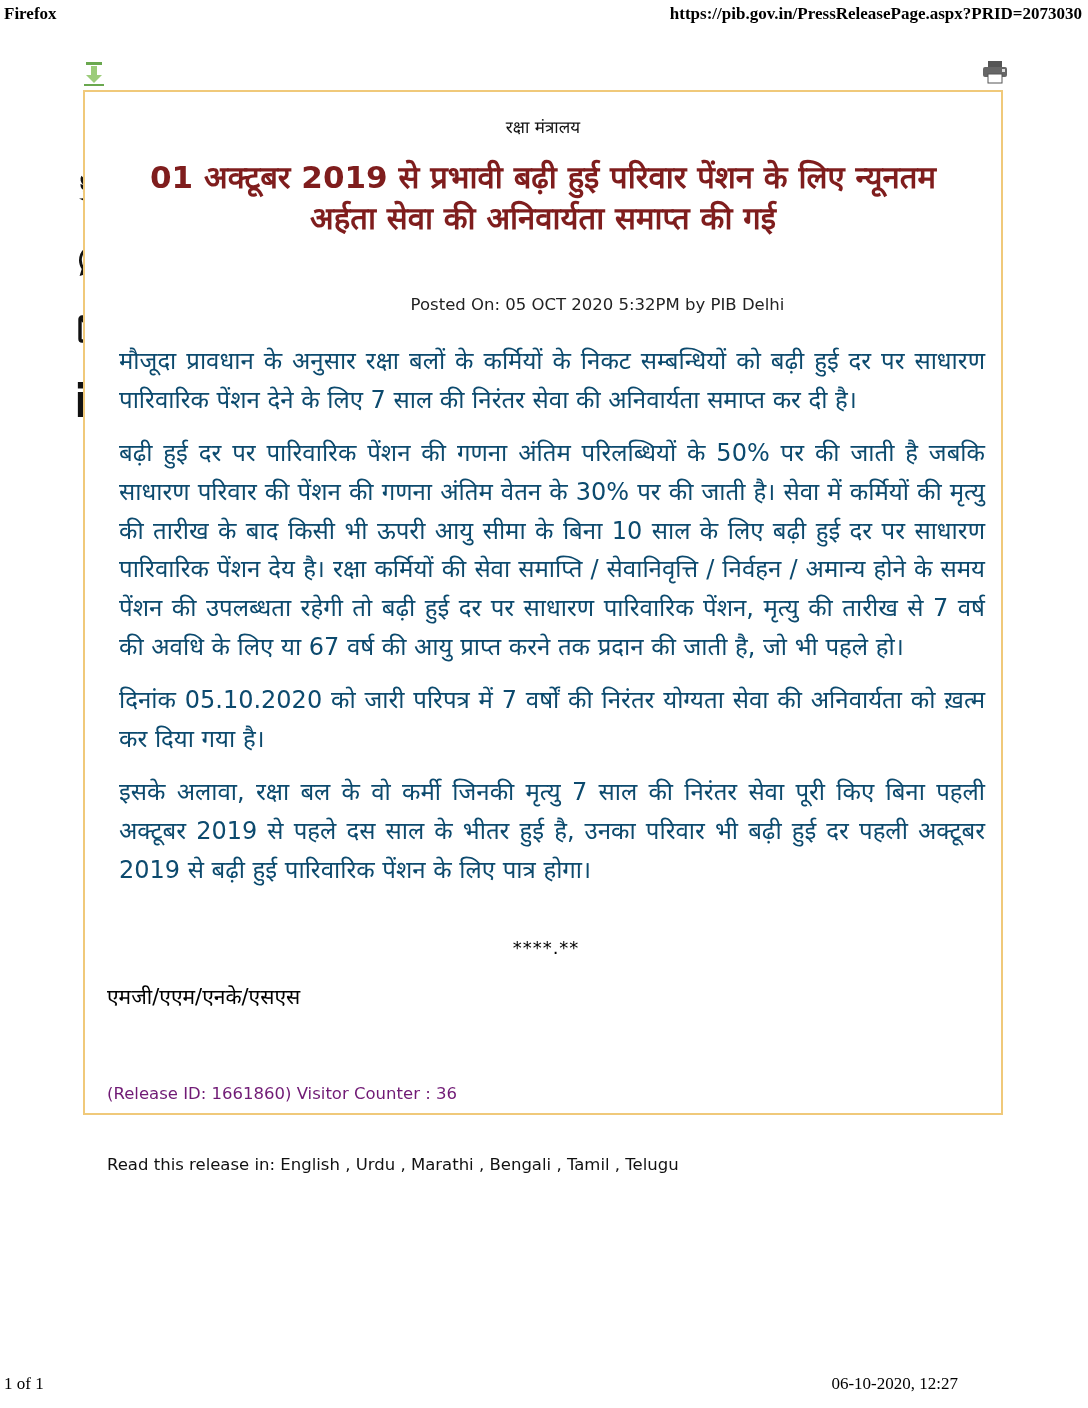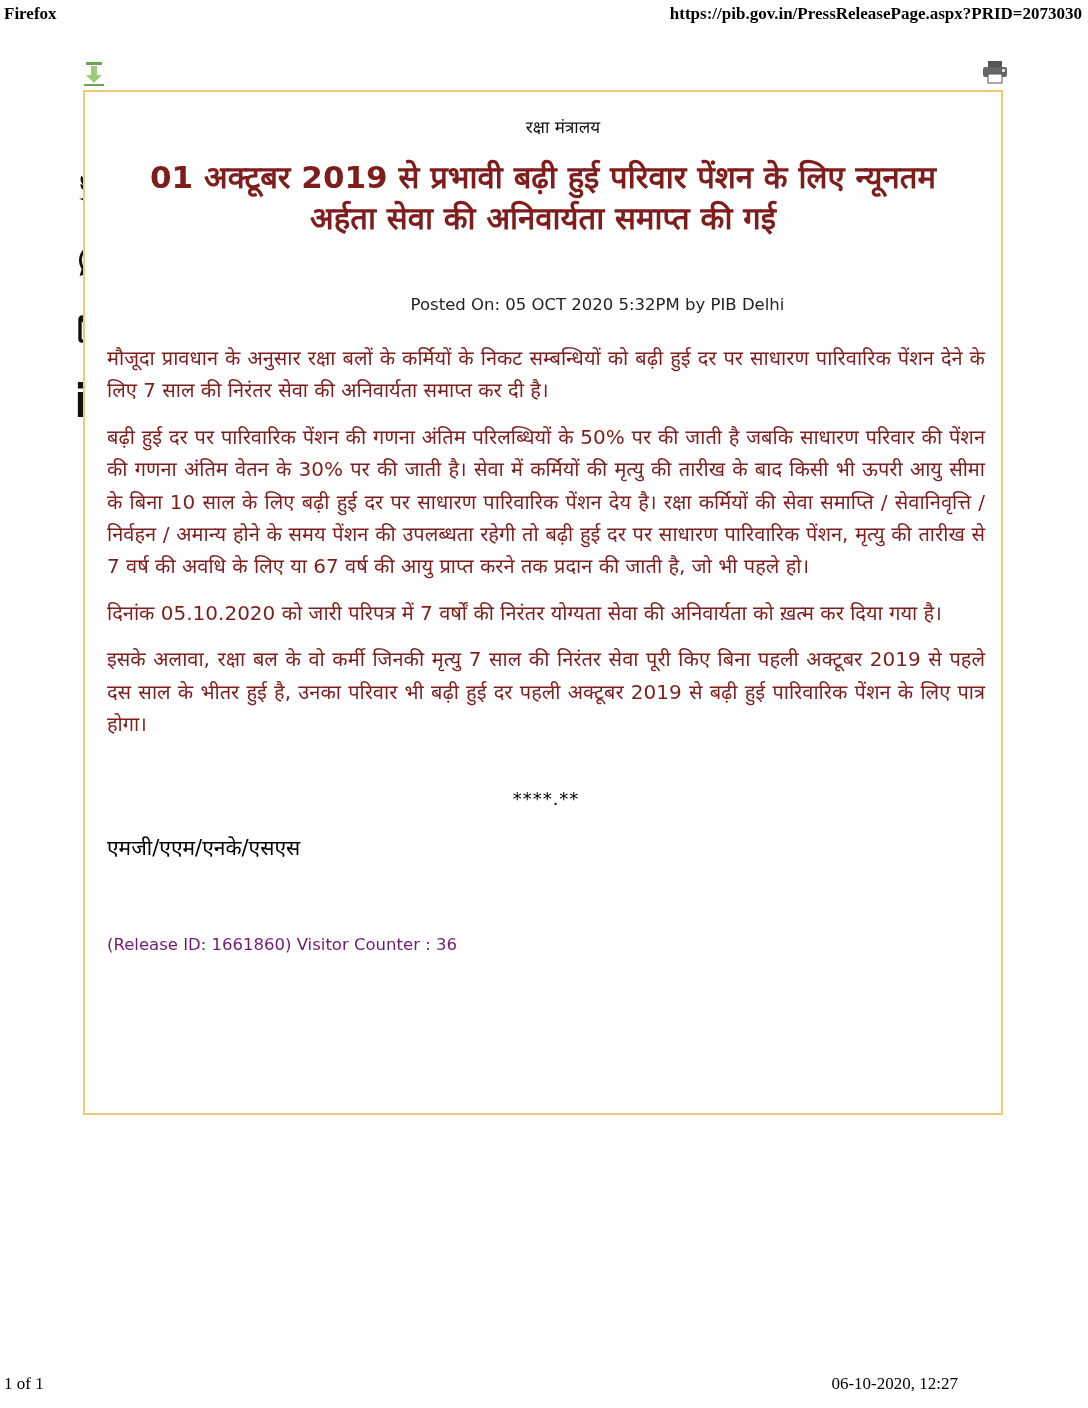--- a/index.html
+++ b/index.html
@@ -124,21 +124,20 @@
   }
   .ministry {
     position: absolute;
     top: 23px;
     left: 0;
     width: 916px;
     text-align: center;
     font-family: "DejaVu Sans", sans-serif;
     font-size: 17px;
     color: #111;
-    padding-left: 20px;
   }
   .headline {
     position: absolute;
     top: 44px;
     left: 28px;
     width: 860px;
     text-align: center;
     font-family: "DejaVu Sans", sans-serif;
     font-weight: bold;
     font-size: 31px;
@@ -157,25 +156,25 @@
   }
 
   .body-wrap {
     position: absolute;
     top: 250px;
     left: 22px;
     width: 878px;
   }
   .para {
     font-family: "DejaVu Sans", sans-serif;
-    font-size: 20px;
+    font-size: 24px;
     line-height: 1.62;
     text-align: justify;
-    color: #7f1d1d;
-    margin: 0 0 14px 0;
+    color: #0c4a6e;
+    margin: 0 0 14px 12px;
   }
   .stars {
     font-family: "DejaVu Sans", sans-serif;
     font-size: 18px;
     text-align: center;
     margin: 48px 0 0 0;
     letter-spacing: 1px;
   }
   .initials {
     font-family: "DejaVu Sans", sans-serif;
@@ -262,20 +261,34 @@
       <p class="para">बढ़ी हुई दर पर पारिवारिक पेंशन की गणना अंतिम परिलब्धियों के 50% पर की जाती है जबकि साधारण परिवार की पेंशन की गणना अंतिम वेतन के 30% पर की जाती है। सेवा में कर्मियों की मृत्यु की तारीख के बाद किसी भी ऊपरी आयु सीमा के बिना 10 साल के लिए बढ़ी हुई दर पर साधारण पारिवारिक पेंशन देय है। रक्षा कर्मियों की सेवा समाप्ति / सेवानिवृत्ति / निर्वहन / अमान्य होने के समय पेंशन की उपलब्धता रहेगी तो बढ़ी हुई दर पर साधारण पारिवारिक पेंशन, मृत्यु की तारीख से 7 वर्ष की अवधि के लिए या 67 वर्ष की आयु प्राप्त करने तक प्रदान की जाती है, जो भी पहले हो।</p>
       <p class="para">दिनांक 05.10.2020 को जारी परिपत्र में 7 वर्षों की निरंतर योग्यता सेवा की अनिवार्यता को ख़त्म कर दिया गया है।</p>
       <p class="para">इसके अलावा, रक्षा बल के वो कर्मी जिनकी मृत्यु 7 साल की निरंतर सेवा पूरी किए बिना पहली अक्टूबर 2019 से पहले दस साल के भीतर हुई है, उनका परिवार भी बढ़ी हुई दर पहली अक्टूबर 2019 से बढ़ी हुई पारिवारिक पेंशन के लिए पात्र होगा।</p>
 
       <div class="stars">****.**</div>
 
       <div class="initials">एमजी/एएम/एनके/एसएस</div>
 
       <div class="release-id">(Release ID: 1661860) Visitor Counter : 36</div>
 
+      <div class="read-in">
+        <span>Read this release in:</span>
+        <a href="#">English</a>
+        <span>,</span>
+        <a href="#">Urdu</a>
+        <span>,</span>
+        <a href="#">Marathi</a>
+        <span>,</span>
+        <a href="#">Bengali</a>
+        <span>,</span>
+        <a href="#">Tamil</a>
+        <span>,</span>
+        <a href="#">Telugu</a>
+      </div>
     </div>
 
   </div>
 </div>
 
 <div class="print-footer">
   <span class="pf-left">1 of 1</span>
   <span class="pf-right">06-10-2020, 12:27</span>
 </div>
 

